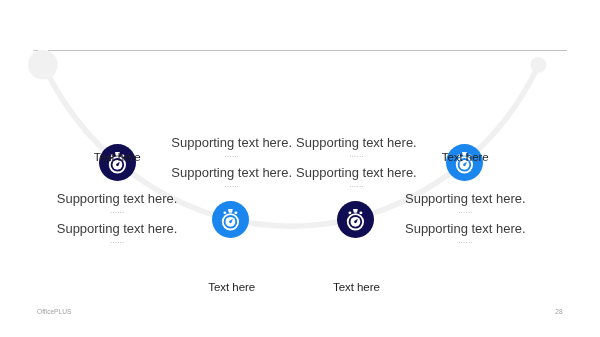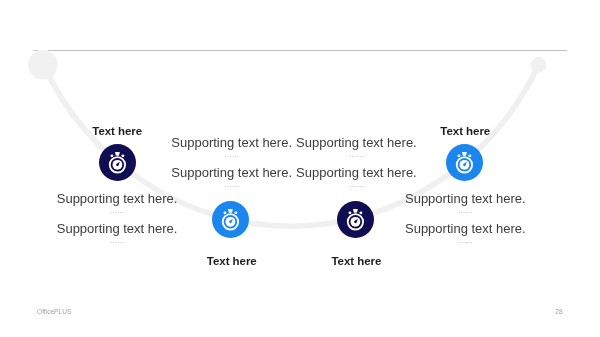--- a/index.html
+++ b/index.html
@@ -9,22 +9,22 @@
   .slide{position:relative;width:600px;height:337px;background:#ffffff;overflow:hidden;}
 
   .title-dash{position:absolute;left:33px;top:49.9px;width:5px;height:1.5px;background:#cbcbcb;}
   .title-rule{position:absolute;left:48.3px;top:50.2px;width:518.9px;height:1.3px;background:#bfbfbf;}
 
   svg.curve{position:absolute;left:0;top:0;width:600px;height:337px;pointer-events:none;}
 
   .node{position:absolute;border-radius:50%;}
   .node > svg{position:absolute;left:0;top:0;width:100%;height:100%;display:block;}
 
-  .heading{position:absolute;font-weight:bold;font-size:11.5px;line-height:12px;color:#1f1f1f;
-           letter-spacing:-0.05px;white-space:nowrap;transform:translateX(-50%);}
+  .heading{position:absolute;font-weight:normal;font-size:11.5px;line-height:12px;color:#1f1f1f;
+           letter-spacing:-0.05px;white-space:nowrap;transform:translateX(-50%);margin-top:26px;}
   .support{position:absolute;font-size:13px;line-height:8px;color:#3c3c3c;white-space:nowrap;
            transform:translateX(-50%);}
   .dots{position:absolute;font-size:7.4px;line-height:5px;color:#9c9c9c;white-space:nowrap;
         letter-spacing:0px;transform:translateX(-50%);}
 
   .footer-brand{position:absolute;left:37px;top:307.9px;font-size:6.6px;line-height:7px;color:#a2a2a2;}
   .footer-page{position:absolute;left:555.3px;top:307.9px;font-size:6.6px;line-height:7px;color:#a2a2a2;}
 </style>
 </head>
 <body>

